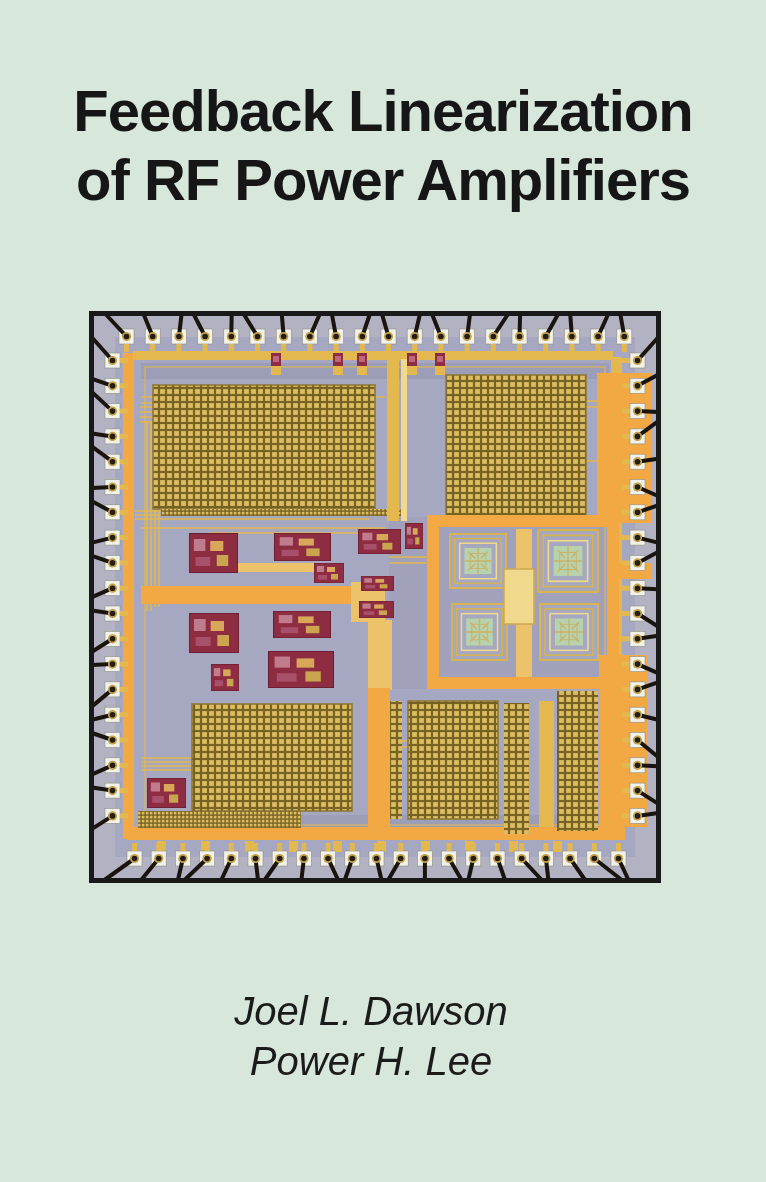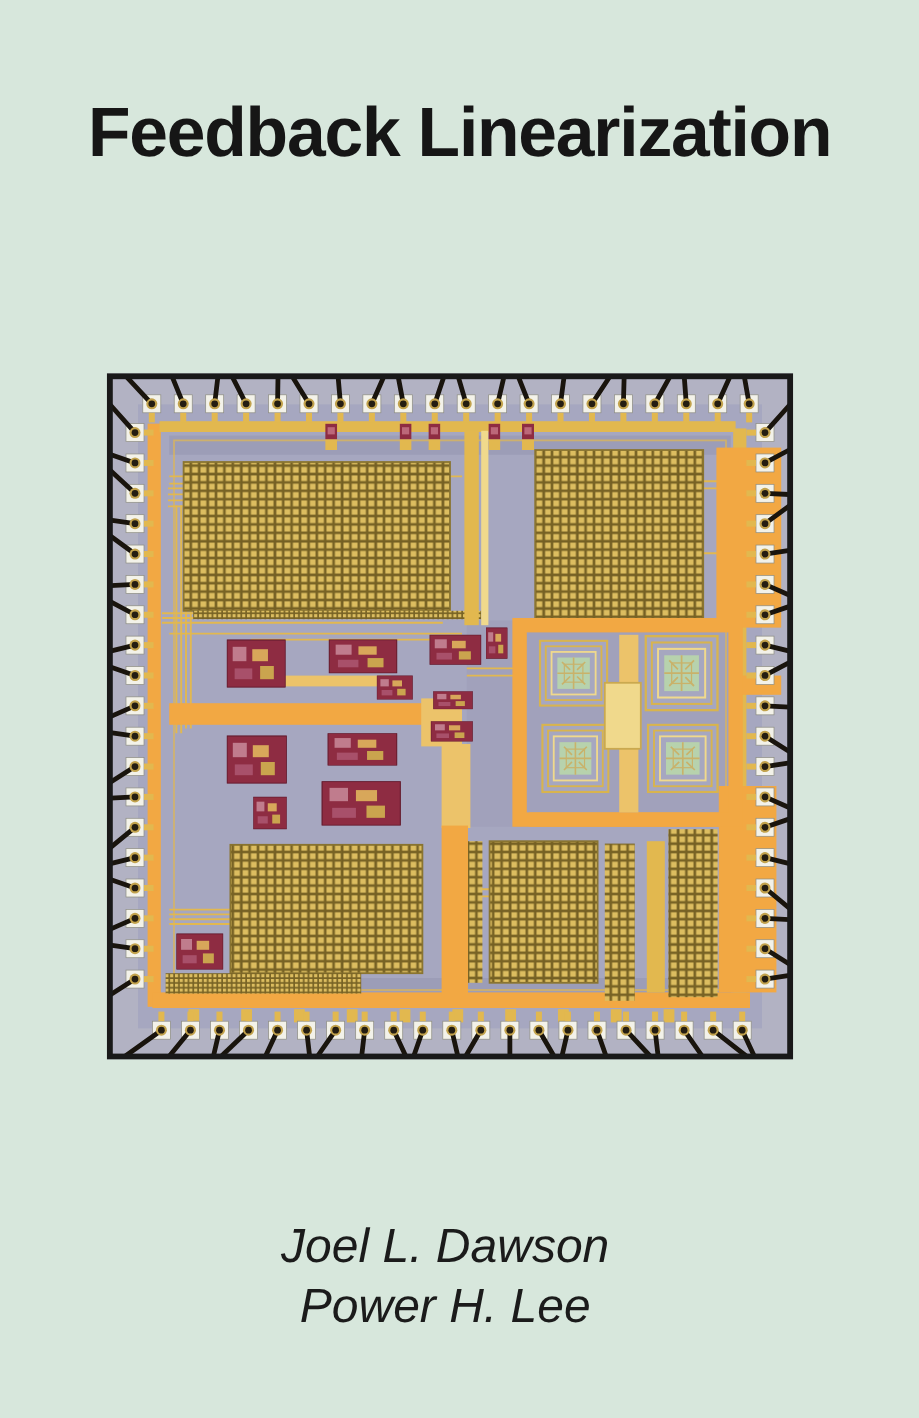--- a/index.html
+++ b/index.html
@@ -12,21 +12,20 @@
   .title{
     position:absolute;top:76px;left:0;width:766px;
     text-align:center;font-weight:bold;font-size:58px;line-height:69px;
     letter-spacing:-1px;color:var(--title-color,#161616);margin:0;
   }
   .title span{display:block;}
   .authors{
     position:absolute;top:986px;left:0;width:742px;
     text-align:center;font-style:italic;font-size:40px;line-height:50px;
     color:var(--authors-color,#1b1b1b);
-    margin-top:28px;
   }
   .authors span{display:block;}
   .die-photo{
     position:absolute;left:89px;top:311px;width:572px;height:572px;
   }
   .die-photo svg{display:block;width:572px;height:572px;}
   
   .f-margin{fill:var(--die-margin)}
   .f-sub{fill:var(--die-sub)}
   .f-subdark{fill:var(--die-subdark)}
@@ -40,20 +39,21 @@
   .s-orange{stroke:var(--die-orange);fill:none}
   .s-frame{stroke:var(--die-frame);fill:none}
 </style>
 </head>
 <body>
 
 <div class="cover">
 
   <h1 class="title">
     <span>Feedback Linearization</span>
+    <span>of RF Power Amplifiers</span>
   </h1>
 
   <div class="die-photo" role="img" aria-label="Color micrograph of an RF power-amplifier CMOS die: white bond pads with black bond wires around the periphery, large gold capacitor arrays top and bottom, four square spiral inductors with pale-green centers at middle right, orange power routing buses and small dark-red circuit blocks on a lavender substrate, framed in black">
     <svg id="die-svg" viewBox="0 0 572 572">
       <defs>
         <pattern id="capPat" patternUnits="userSpaceOnUse" width="7" height="7">
           <rect width="7" height="7" style="fill:var(--die-capline)"></rect>
           <rect x="1.1" y="1.1" width="4.8" height="4.8" style="fill:var(--die-capfill)"></rect>
         </pattern>
         <pattern id="capFine" patternUnits="userSpaceOnUse" width="4" height="4">

